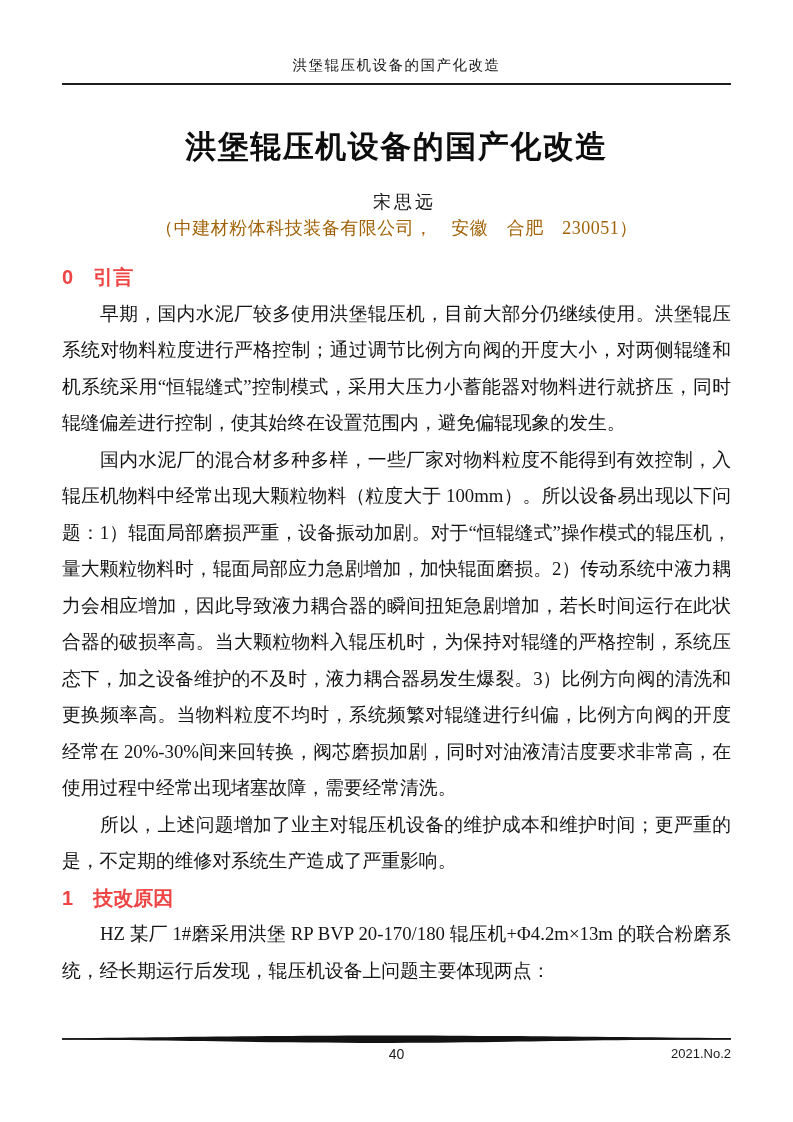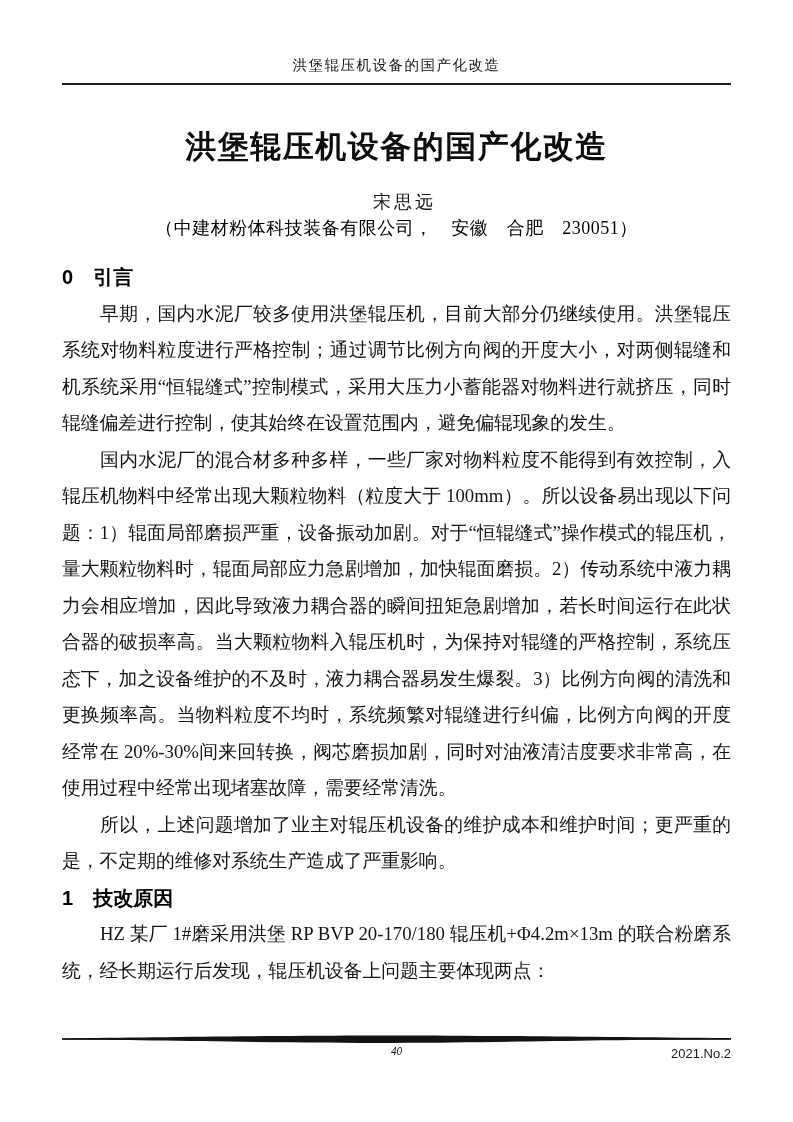--- a/index.html
+++ b/index.html
@@ -24,29 +24,29 @@
     text-align:center;
     font-family:"Liberation Sans","DejaVu Sans",sans-serif;
     font-weight:bold;font-size:31px;letter-spacing:1.5px;color:#0d0d0d;
   }
   .author-line{
     position:absolute;top:190px;left:0;width:100%;
     text-align:center;font-size:18px;letter-spacing:3px;color:#161616;padding-left:8px;
   }
   .affiliation-line{
     position:absolute;top:216px;left:0;width:100%;
-    text-align:center;font-size:18px;letter-spacing:0.5px;color:#000000;
+    text-align:center;font-size:18px;letter-spacing:0.5px;color:#a16207;
   }
   .article-body{
     position:absolute;top:259px;left:62px;width:669px;
   }
   .section-heading{
     height:36.5px;line-height:36.5px;
     font-family:"Liberation Sans","DejaVu Sans",sans-serif;
-    font-weight:bold;font-size:20px;color:#000000;
+    font-weight:bold;font-size:20px;color:#ef4444;
     white-space:nowrap;
   }
   .section-heading .sec-num{margin-right:20px;}
   .body-line{
     height:36.5px;line-height:36.5px;
     font-size:18.8px;color:#141414;
     white-space:nowrap;
   }
   .body-line.just{
     text-align:justify;
@@ -54,21 +54,21 @@
     text-justify:inter-character;
   }
   .body-line.ind{padding-left:38px;}
   .footer-rule{
     position:absolute;top:1034px;left:62px;width:669px;height:10px;
   }
   .footer-pagenum{
     position:absolute;top:1046px;left:62px;width:669px;
     text-align:center;
     font-family:"Liberation Sans","DejaVu Sans",sans-serif;
-    font-size:10px;color:#1a1a1a;font-style:italic;
+    font-size:14px;color:#1a1a1a;
   }
   .footer-issue{
     position:absolute;top:1046px;right:62px;
     font-family:"Liberation Sans","DejaVu Sans",sans-serif;
     font-size:13px;color:#1a1a1a;margin-left:32px;
   }
 </style>
 </head>
 <body>
 

